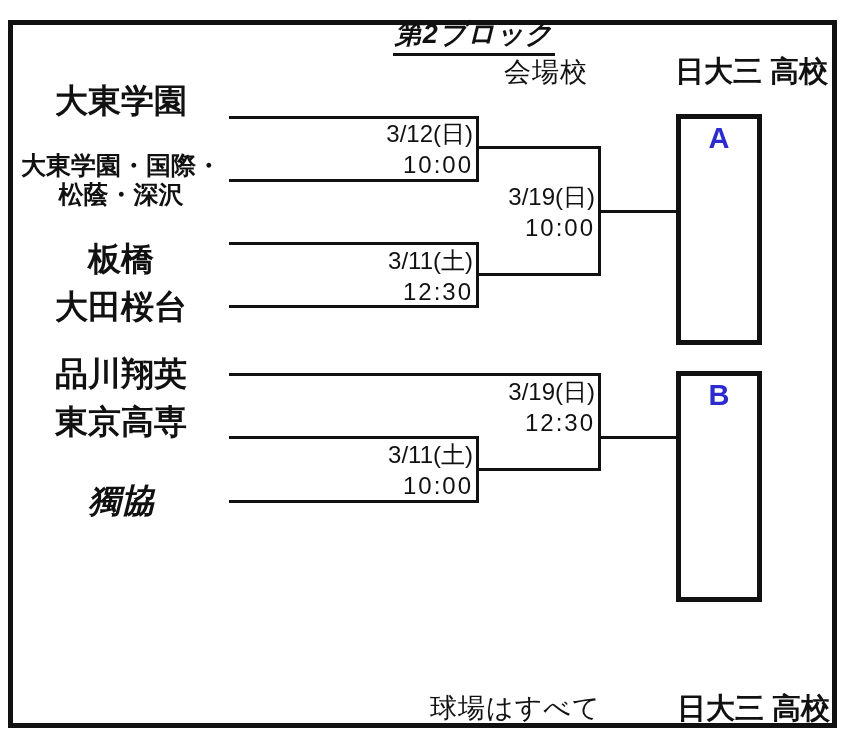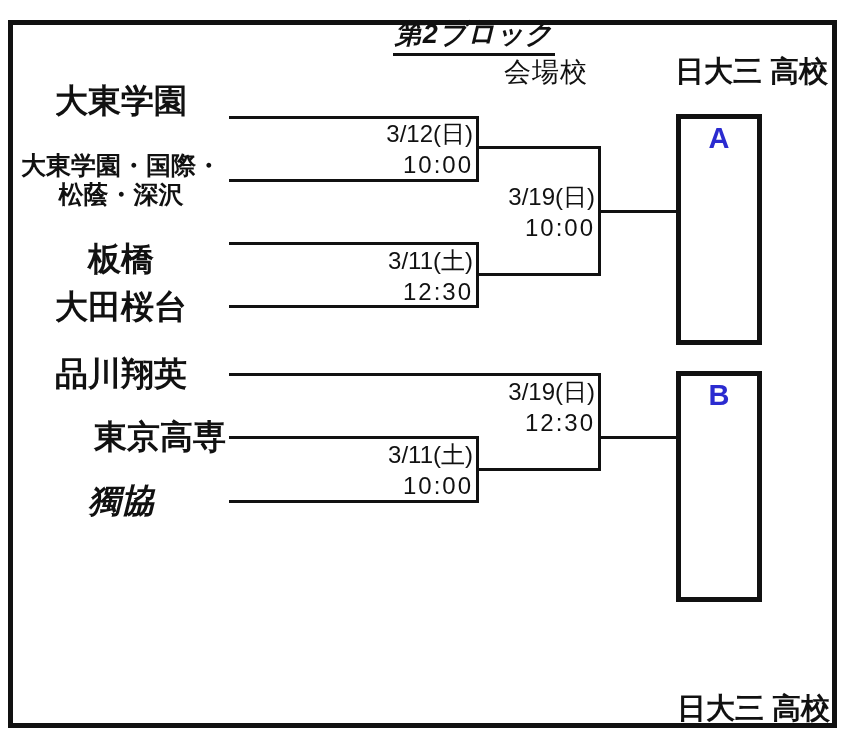--- a/index.html
+++ b/index.html
@@ -119,21 +119,21 @@
   <div class="venue-school-top">日大三 高校</div>
 
   <div class="team" style="top:83px;">大東学園</div>
   <div class="team small" style="top:151px;">
     <div>大東学園・国際・</div>
     <div>松蔭・深沢</div>
   </div>
   <div class="team" style="top:241px;">板橋</div>
   <div class="team" style="top:289px;">大田桜台</div>
   <div class="team" style="top:356px;">品川翔英</div>
-  <div class="team" style="top:419px;text-align:right;">東京高専</div>
+  <div class="team" style="top:404px;">東京高専</div>
   <div class="team" style="top:483px;font-style:italic;">獨協</div>
 
   <div class="hline" style="left:229px; top:116px; width:249px;"></div>
   <div class="hline" style="left:229px; top:179px; width:249px;"></div>
   <div class="hline" style="left:229px; top:242px; width:249px;"></div>
   <div class="hline" style="left:229px; top:305px; width:249px;"></div>
   <div class="hline" style="left:229px; top:373px; width:372px;"></div>
   <div class="hline" style="left:229px; top:436px; width:249px;"></div>
   <div class="hline" style="left:229px; top:500px; width:249px;"></div>
   <div class="hline" style="left:476px; top:146px; width:125px;"></div>
@@ -169,15 +169,16 @@
     <div class="time">12:30</div>
   </div>
 
   <div class="slot-box" style="left:676px; top:114px;">
     <div class="slot-label">A</div>
   </div>
   <div class="slot-box" style="left:676px; top:371px;">
     <div class="slot-label">B</div>
   </div>
 
+  <div class="footer-note">球場はすべて</div>
   <div class="venue-school-bottom">日大三 高校</div>
 
 </div>
 
 </body></html>

